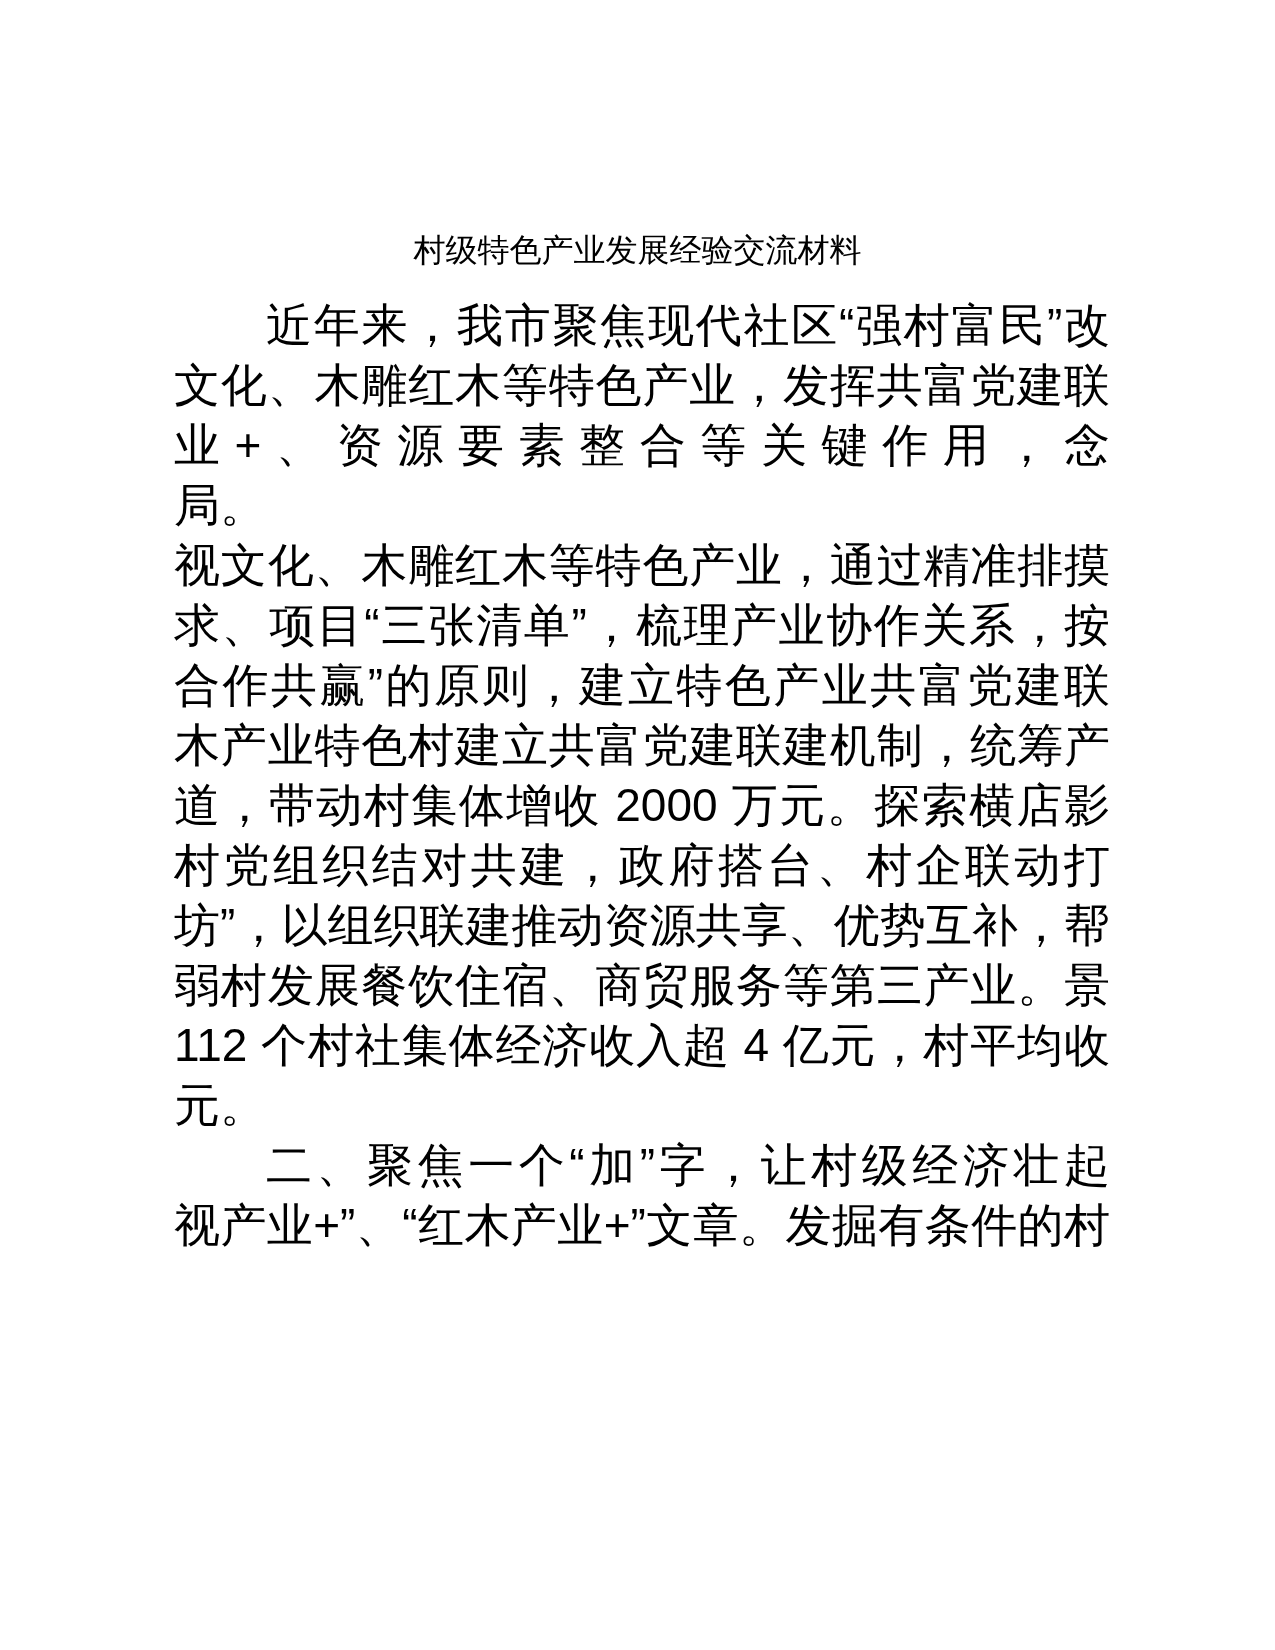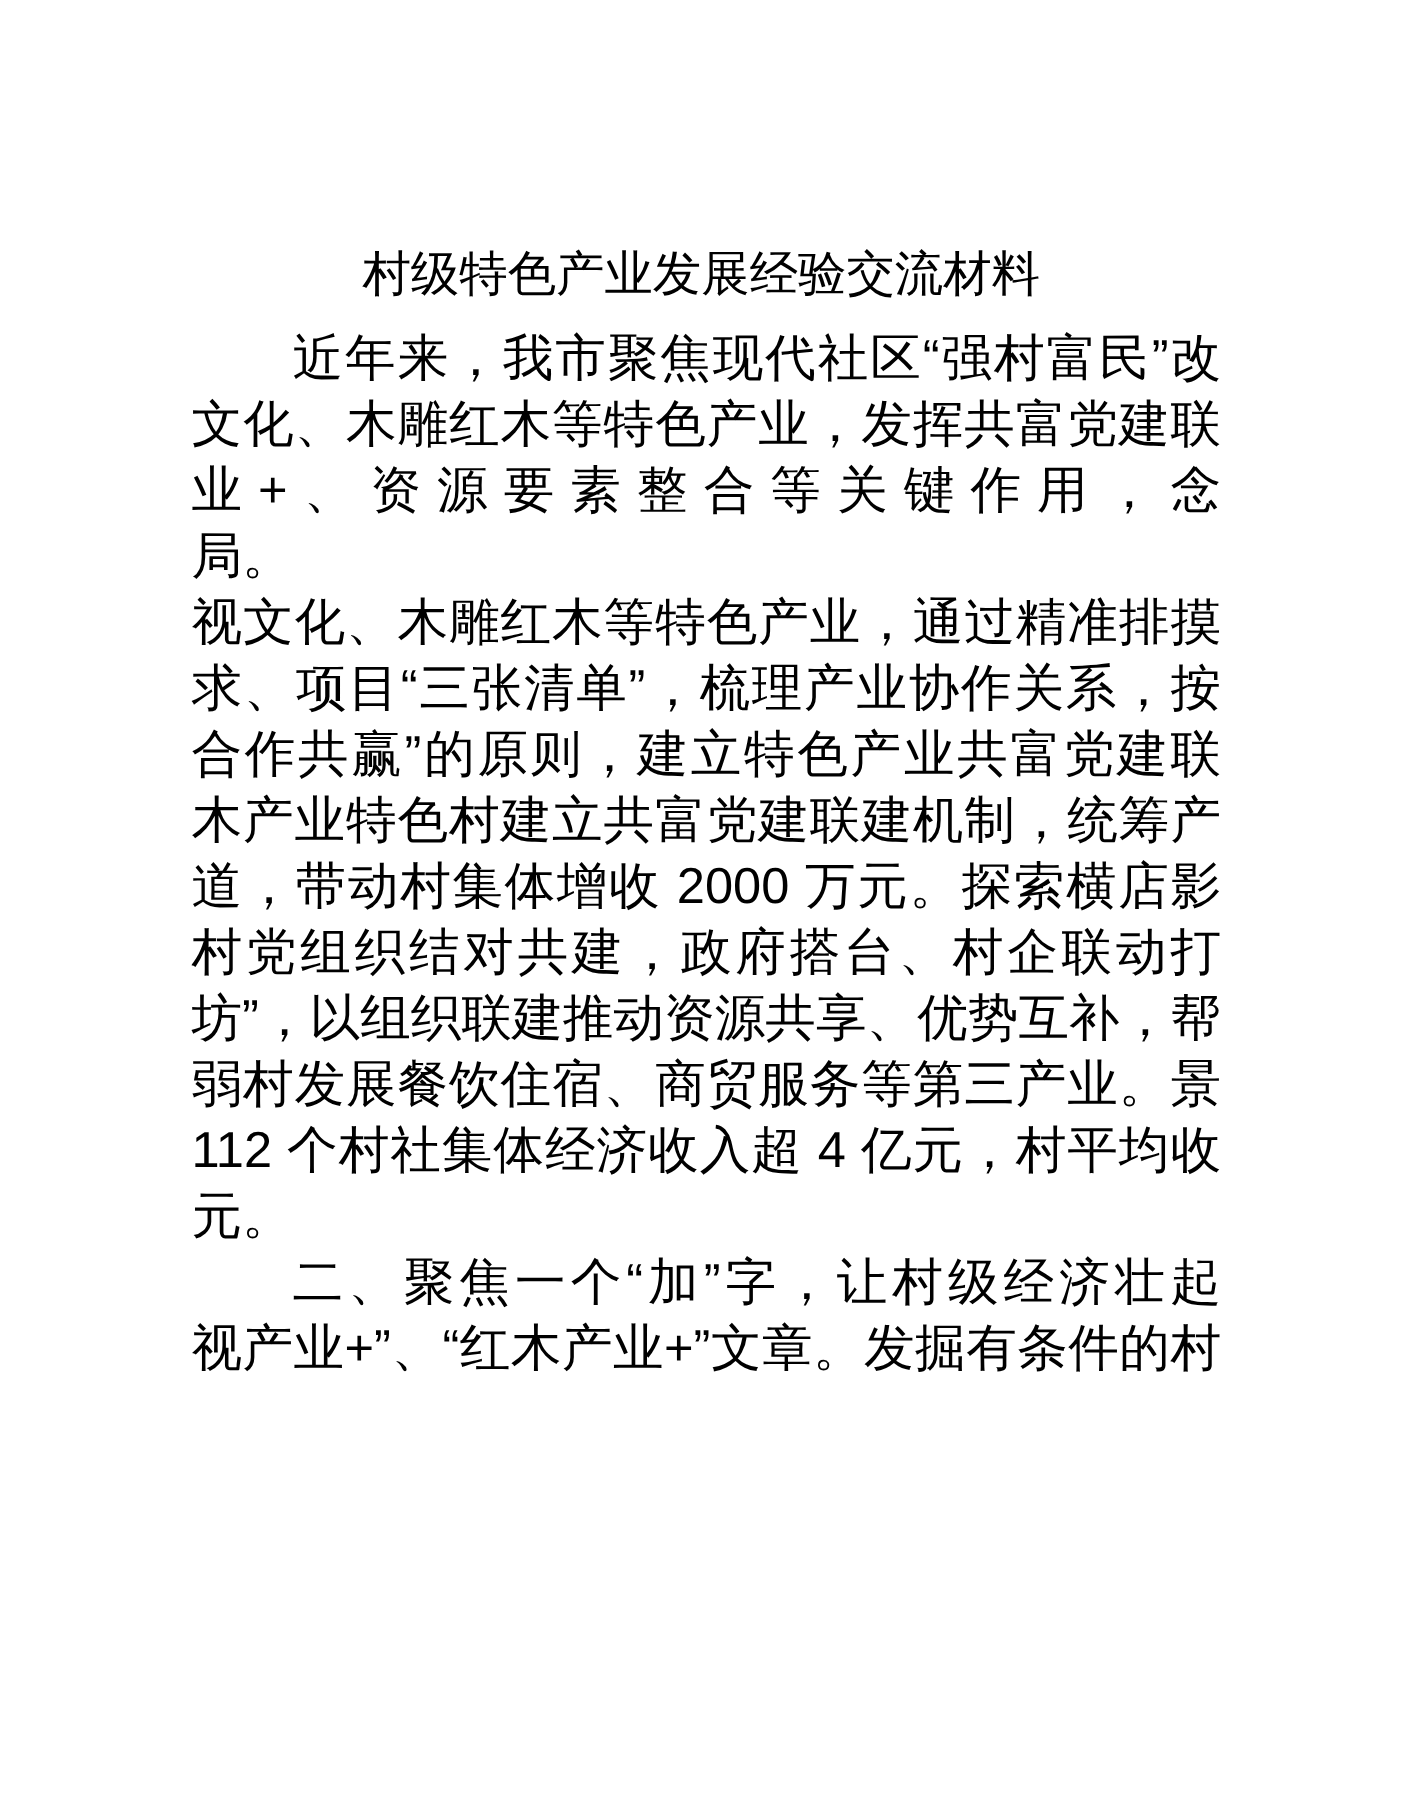--- a/index.html
+++ b/index.html
@@ -12,21 +12,21 @@
     font-family: "Liberation Sans", sans-serif;
     overflow: hidden;
   }
   .doc-title {
     position: absolute;
     top: 215px;
     left: 0;
     width: 100%;
     margin: 0;
     text-align: center;
-    font-size: 44px;
+    font-size: 32px;
     line-height: 70px;
     font-weight: 400;
   }
   .doc-body {
     position: absolute;
     left: 174px;
     top: 295px;
     width: 936px;
     font-size: 46px;
     line-height: 60px;

